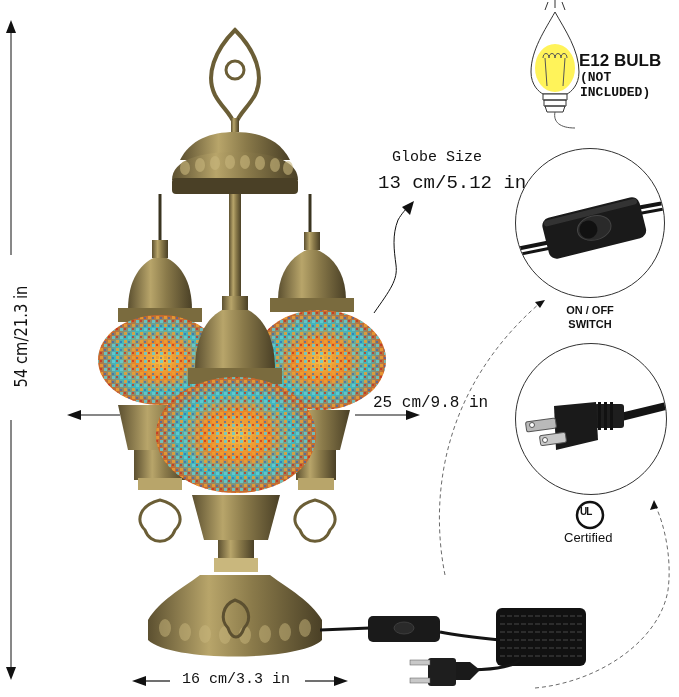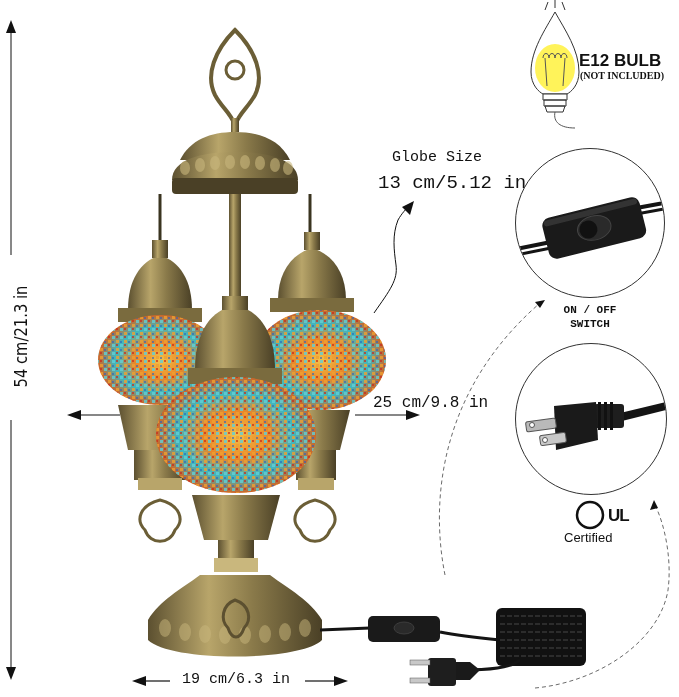--- a/index.html
+++ b/index.html
@@ -2,22 +2,22 @@
 <html><head>
 <meta charset="utf-8">
 <style>
   html, body { margin:0; padding:0; background:#ffffff; }
   body { width:679px; height:697px; position:relative; overflow:hidden; font-family:"Liberation Sans", sans-serif; color:#111; }
   .abs { position:absolute; }
   #height-label { position:absolute; left:-2px; top:300px; width:0; height:0; }
   #height-label span { position:absolute; display:block; white-space:nowrap; font-size:18px; transform:rotate(-90deg) scaleX(0.82); transform-origin:center center; left:-75px; top:-12px; width:170px; text-align:center; font-family:"DejaVu Sans", sans-serif; }
   .dim-text { font-family:Liberation Mono, monospace; white-space:nowrap; }
   .bulb-title { font-size:17px; font-weight:bold; font-family:Liberation Sans, sans-serif; }
-  .bulb-sub { font-size:10px; font-weight:bold; font-family:Liberation Serif, serif; }
-  .callout-label { font-size:11px; font-weight:bold; text-align:center; font-family:Liberation Mono, monospace; line-height:14px; }
+  .bulb-sub { font-size:13px; font-weight:bold; font-family:Liberation Mono, monospace; }
+  .callout-label { font-size:11px; font-weight:bold; text-align:center; font-family:Liberation Sans, sans-serif; line-height:14px; }
   .cert { font-size:13px; font-family:"Liberation Sans", sans-serif; }
   .circle { position:absolute; border:1px solid #333; border-radius:50%; background:#fff; overflow:hidden; }
 </style>
 </head>
 <body>
 
 <svg class="abs" style="left:0;top:0" width="30" height="697">
   <line x1="11" y1="30" x2="11" y2="255" stroke="#111" stroke-width="1"></line>
   <line x1="11" y1="420" x2="11" y2="670" stroke="#111" stroke-width="1"></line>
   <polygon points="11,20 6,33 16,33" fill="#111"></polygon>
@@ -123,21 +123,21 @@
   <polygon points="355,10 341,5 341,15" fill="#111"></polygon>
 </svg>
 <div class="abs dim-text" style="left:373px;top:394px;font-size:16px;">25 cm/9.8 in</div>
 
 <svg class="abs" style="left:130px;top:673px" width="220" height="16">
   <polygon points="2,8 16,3 16,13" fill="#111"></polygon>
   <line x1="10" y1="8" x2="40" y2="8" stroke="#111" stroke-width="1.2"></line>
   <line x1="175" y1="8" x2="205" y2="8" stroke="#111" stroke-width="1.2"></line>
   <polygon points="218,8 204,3 204,13" fill="#111"></polygon>
 </svg>
-<div class="abs dim-text" style="left:182px;top:671px;font-size:15px;">19 cm/6.3 in</div>
+<div class="abs dim-text" style="left:182px;top:671px;font-size:15px;">16 cm/3.3 in</div>
 
 <div class="abs dim-text" style="left:392px;top:149px;font-size:15px;">Globe Size</div>
 <div class="abs dim-text" style="left:378px;top:172px;font-size:19px;">13 cm/5.12 in</div>
 <svg class="abs" style="left:370px;top:195px" width="50" height="130">
   <path d="M4 118 C20 95 28 85 26 70 C24 55 22 40 28 25 C32 18 36 14 40 10" fill="none" stroke="#111" stroke-width="1"></path>
   <polygon points="44,6 32,12 40,20" fill="#111"></polygon>
 </svg>
 
 <svg class="abs" style="left:525px;top:0" width="60" height="135">
   <line x1="23" y1="2" x2="20" y2="10" stroke="#333" stroke-width="1"></line>
@@ -184,21 +184,21 @@
     <rect x="10" y="76" width="30" height="10" rx="2" fill="#b9b9b9" stroke="#555" stroke-width="1" transform="rotate(-8 25 81)"></rect>
     <circle cx="16" cy="81" r="2.5" fill="#fff" stroke="#555"></circle>
     <rect x="24" y="90" width="26" height="10" rx="2" fill="#c8c8c8" stroke="#555" stroke-width="1" transform="rotate(-8 37 95)"></rect>
     <circle cx="29" cy="96" r="2.5" fill="#fff" stroke="#555"></circle>
   </svg>
 </div>
 
 <svg class="abs" style="left:575px;top:500px" width="30" height="30">
   <circle cx="15" cy="15" r="13" fill="#fff" stroke="#111" stroke-width="2.5"></circle>
 </svg>
-<div class="abs" style="left:608px;top:506px;font-size:17px;font-weight:bold;letter-spacing:-1px;">UL</div>
+<div class="abs" style="left:580px;top:506px;font-size:10px;font-weight:bold;letter-spacing:-1px;">UL</div>
 <div class="abs cert" style="left:564px;top:530px;">Certified</div>
 
 <svg class="abs" style="left:0;top:0" width="679" height="697">
   <path d="M445 575 C430 500 440 390 540 303" fill="none" stroke="#444" stroke-width="0.8" stroke-dasharray="4,3"></path>
   <polygon points="545,300 535,302 540,308" fill="#111"></polygon>
   <path d="M535 688 C600 682 660 640 668 590 C672 560 665 525 655 505" fill="none" stroke="#444" stroke-width="0.8" stroke-dasharray="4,3"></path>
   <polygon points="654,500 650,510 658,508" fill="#111"></polygon>
 </svg>
 
 <svg class="abs" style="left:320px;top:600px" width="280" height="97">

